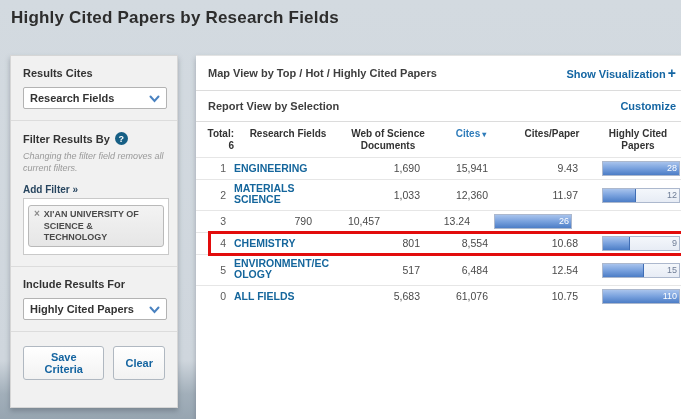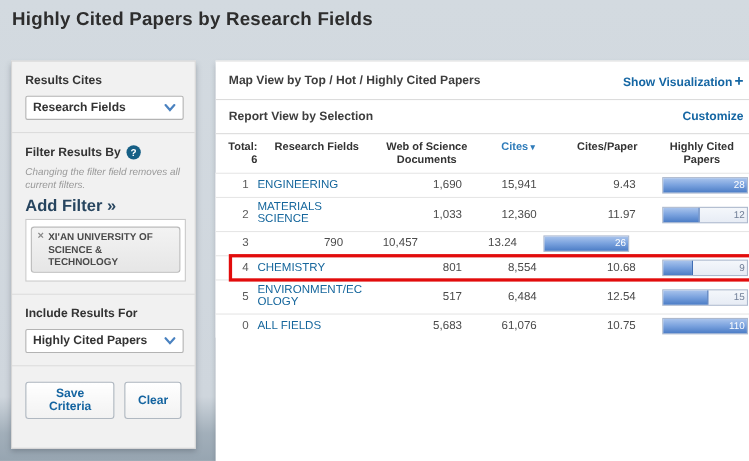--- a/index.html
+++ b/index.html
@@ -38,21 +38,21 @@
   .select .sel-val { font-size:11px; font-weight:bold; color:#333; }
   .divider { border-top:1px solid #dcdcdc; }
   .label-row { display:flex; align-items:center; gap:5px; margin-bottom:6px; }
   .label-row .sb-label { margin:0; }
   .help {
     display:inline-flex; align-items:center; justify-content:center;
     width:13px; height:13px; border-radius:50%; background:#165f85;
     color:#fff; font-size:9px; font-weight:bold; cursor:pointer;
   }
   .note { font-size:9px; font-style:italic; color:#999; line-height:1.3; margin-bottom:5px; width:150px; }
-  .add-filter { display:inline-block; font-size:15px; font-weight:bold; color:#27455f; cursor:pointer; margin-bottom:3px; }
+  .add-filter { display:inline-block; font-size:10px; font-weight:bold; color:#27455f; cursor:pointer; margin-bottom:3px; }
   .tagbox { width:146px; height:57px; background:#fff; border:1px solid #c9c9c9; padding:4px; }
   .tag {
     display:inline-flex; gap:4px; align-items:flex-start;
     background:linear-gradient(180deg,#f3f3f3,#e6e6e6);
     border:1px solid #b9b9b9; border-radius:3px; padding:3px 5px;
     font-size:9px; font-weight:bold; color:#4a4a4a; line-height:1.25; cursor:pointer;
   }
   .tag .x { color:#8a8a8a; font-size:10px; line-height:1; cursor:pointer; }
   .btn-row { display:flex; gap:9px; padding:14px 12px; }
   .btn {
@@ -78,21 +78,21 @@
   .thead .c4 { text-align:center; color:#2f7cba; cursor:pointer; }
   .thead .tri { font-size:8px; color:#2f7cba; margin-left:2px; }
   .trow {
     display:flex; align-items:center; padding:3px 8px;
     border-top:1px solid #e6e6e6; position:relative; background:#fff;
   }
   .trow .c { font-size:10.5px; color:#4a4a4a; line-height:15px; }
   .trow .c1 { text-align:right; padding-right:8px; color:#5a5a5a; }
   .trow .c2 { text-align:left; }
   .trow .c2 a {
-    color:#15669c; font-weight:normal; font-size:10.5px; line-height:11px;
+    color:#15669c; font-weight:bold; font-size:10.5px; line-height:11px;
     text-decoration:none; cursor:pointer; display:inline-block;
     max-width:100px; overflow-wrap:break-word; word-break:break-word;
   }
   .trow .c3 { text-align:right; padding-right:14px; }
   .trow .c4 { text-align:right; padding-right:20px; }
   .trow .c5 { text-align:right; padding-right:18px; }
   .trow .c6 { display:flex; justify-content:flex-end; }
   .barbox {
     position:relative; width:78px; height:15px;
     background:linear-gradient(180deg,#f4f7fb,#e7ecf5);

